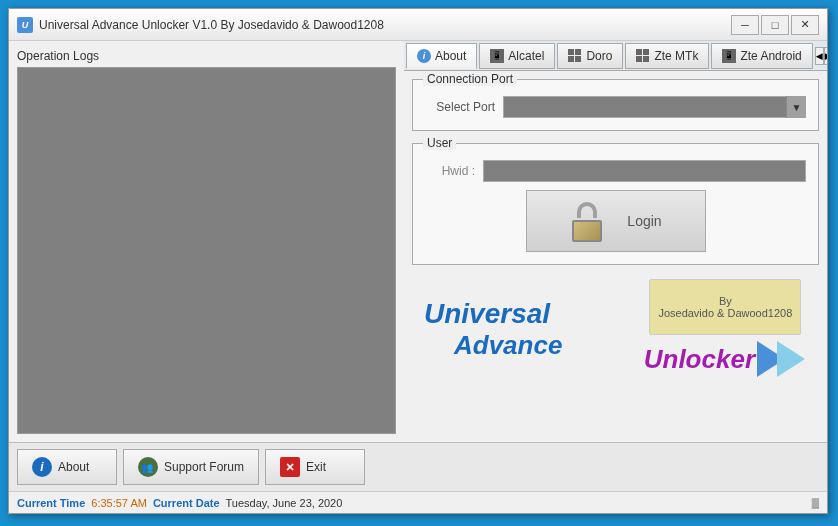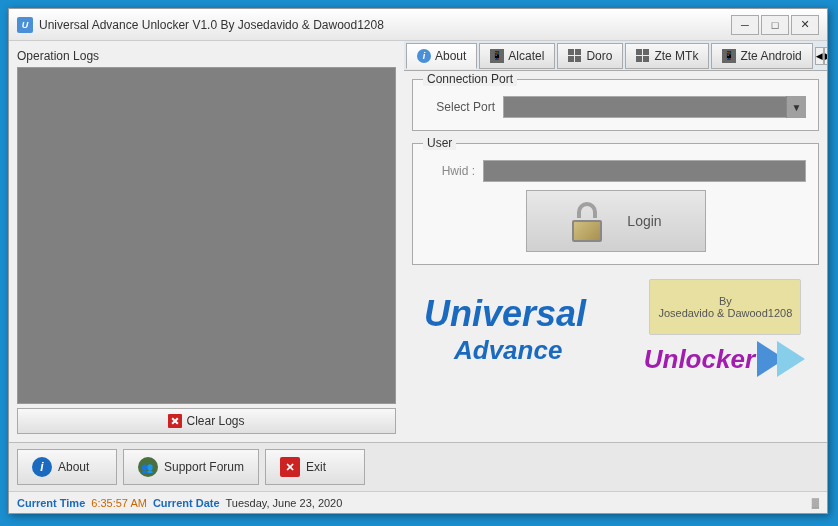--- a/index.html
+++ b/index.html
@@ -376,21 +376,21 @@
 
     
     .branding-area {
       display: flex;
       align-items: center;
       justify-content: space-between;
       padding: 6px 12px;
       min-height: 80px;
     }
     .brand-universal {
-      font-size: 36px;
+      font-size: 28px;
       font-weight: bold;
       color: #1a6abf;
       font-style: italic;
     }
     .brand-advance {
       font-size: 26px;
       font-weight: bold;
       color: #1a6abf;
       font-style: italic;
       margin-left: 30px;
@@ -534,24 +534,20 @@
       <button class="titlebar-btn">□</button>
       <button class="titlebar-btn close">✕</button>
     </div>
   </div>
 
   <div class="content">
 
     <div class="left-panel">
       <div class="panel-label">Operation Logs</div>
       <div class="log-area"></div>
-      <button class="clear-logs-btn">
-        <div class="clear-icon"></div>
-        <span>Clear Logs</span>
-      </button>
     </div>
 
     <div class="right-panel">
 
       <div class="tab-bar">
         <div class="tab active">
           <div class="tab-icon" style="font-style:italic;">i</div>
           <span>About</span>
         </div>
         <div class="tab">

